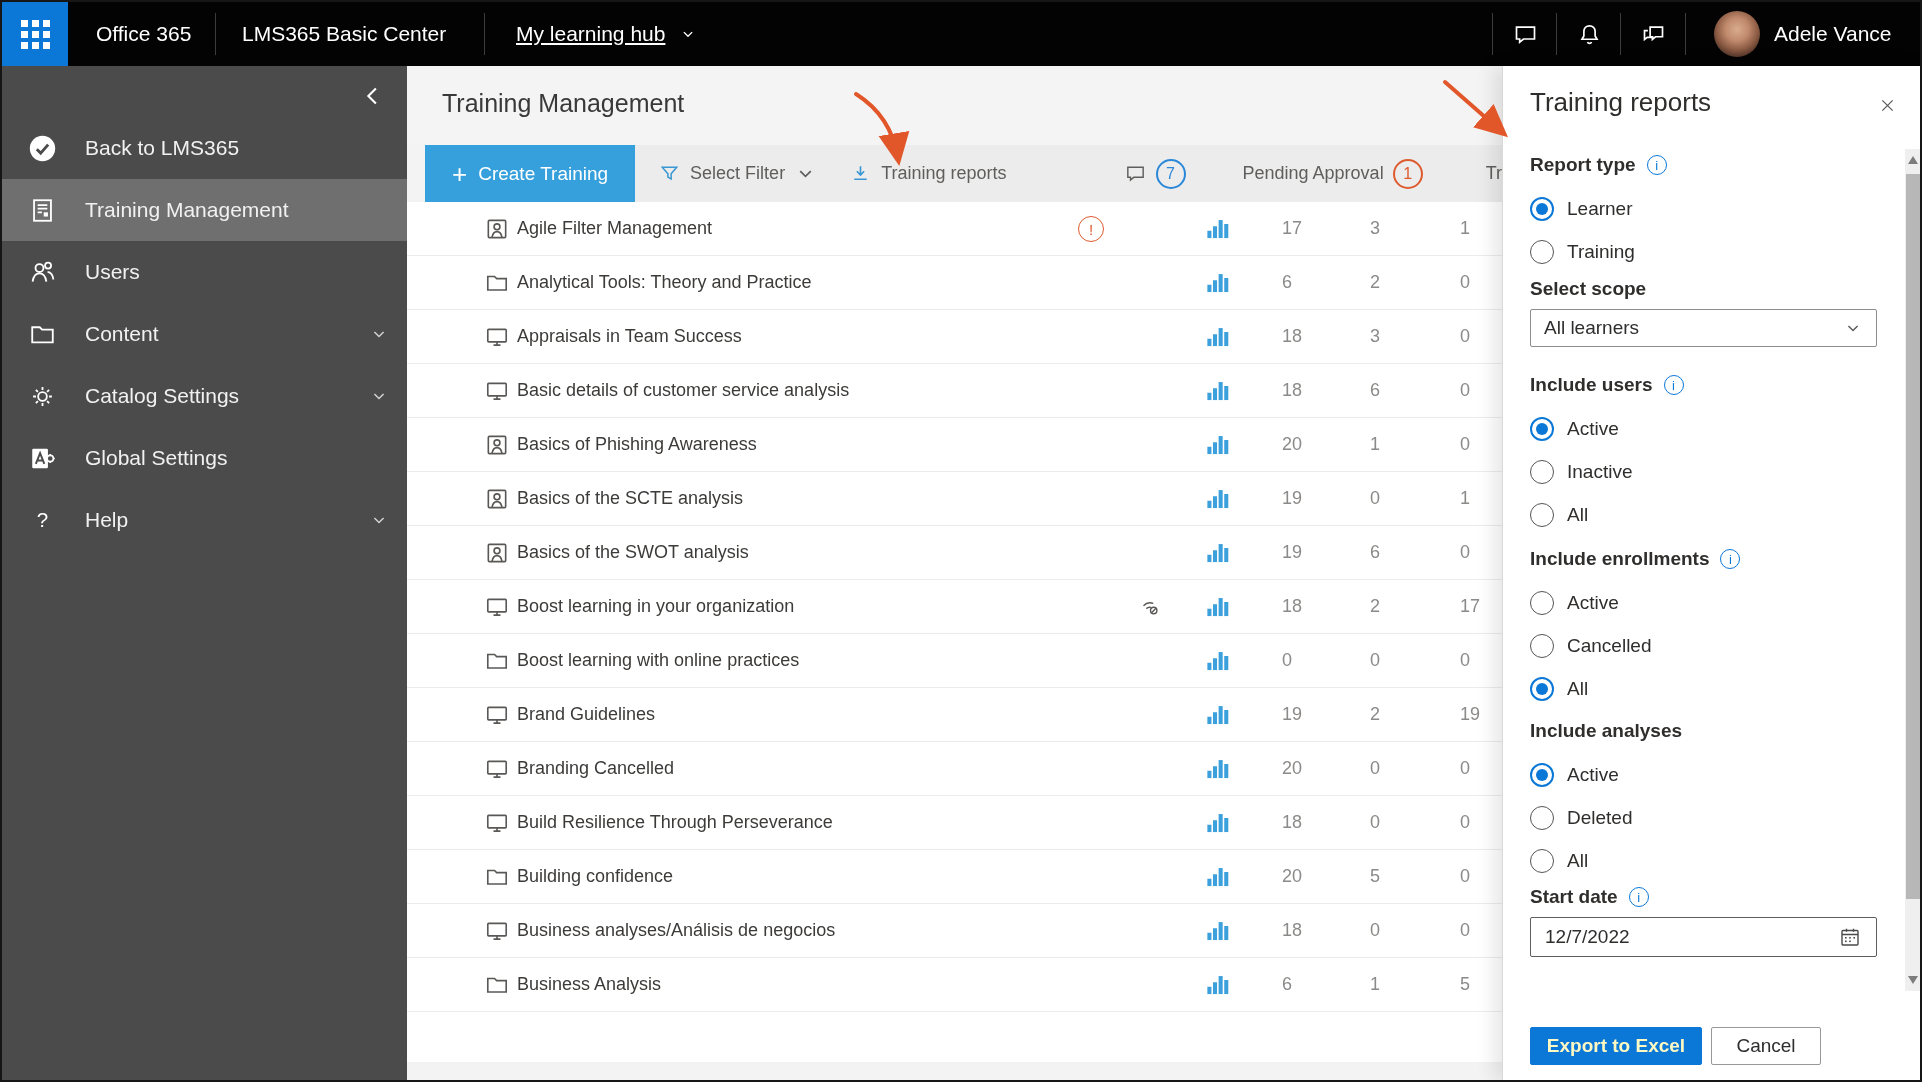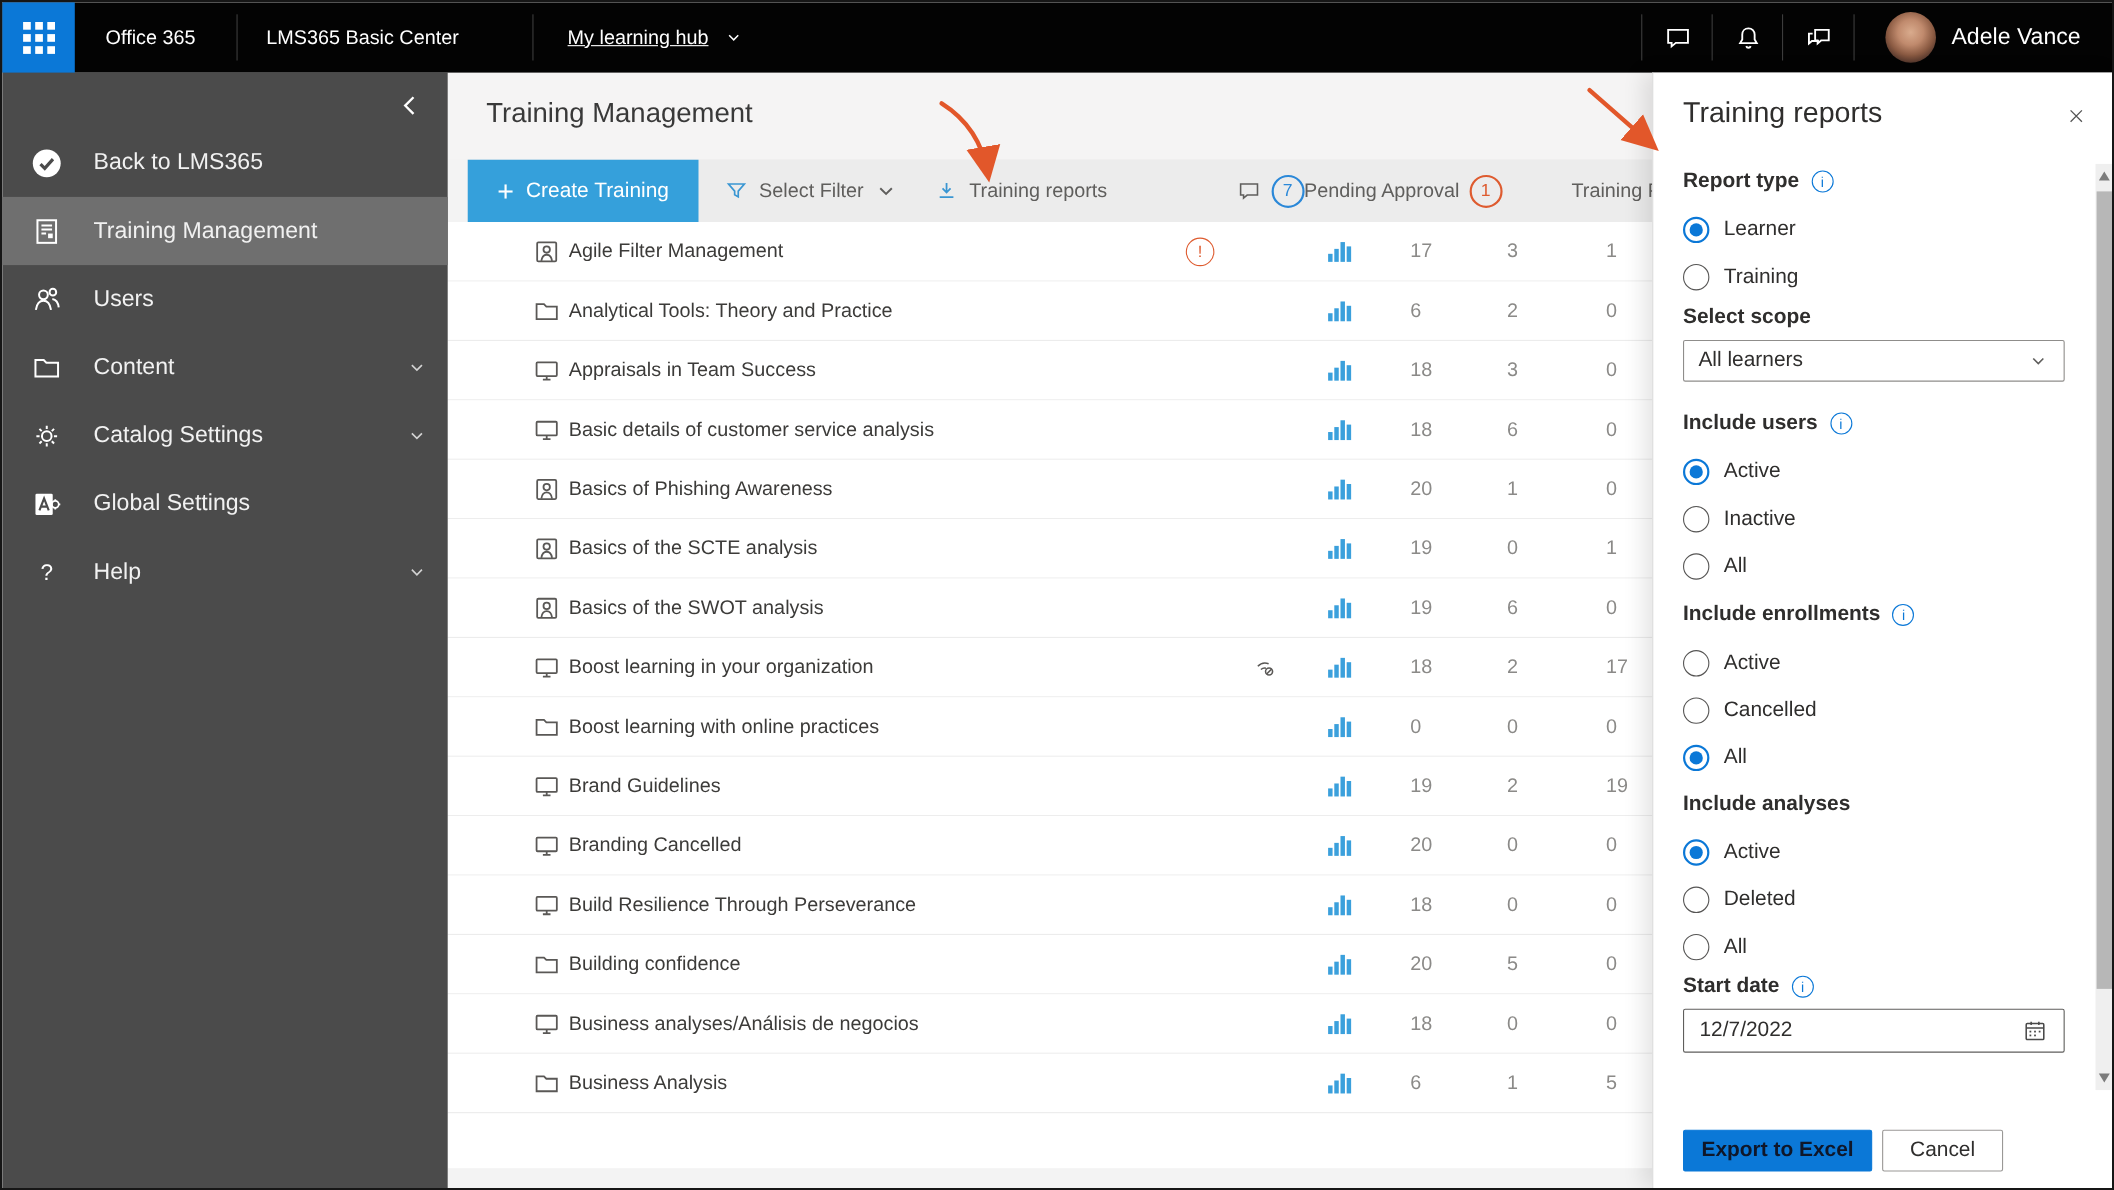--- a/index.html
+++ b/index.html
@@ -7,21 +7,21 @@
   svg { display: block; }
   .screen { position: relative; width: 1922px; height: 1082px; background: #fff; overflow: hidden;
             border: 2px solid #161616; }
 
   
   .topbar { position: absolute; left: 0; top: 0; right: 0; height: 64px; background: #030303; color: #fff; z-index: 20; }
   .waffle { position: absolute; left: 0; top: 0; width: 66px; height: 64px; background: var(--accent,#0b78d7);
             display: grid; grid-template-columns: repeat(3,7px); grid-auto-rows: 7px; gap: 4px;
             place-content: center; cursor: pointer; }
   .waffle i { background: #fff; }
-  .tb-label { position: absolute; top: 0; height: 64px; display: flex; align-items: center; font-size: 18px; cursor: pointer; }
+  .tb-label { position: absolute; top: 0; height: 64px; display: flex; align-items: center; font-size: 21px; cursor: pointer; }
   #tb-office { left: 94px; } #tb-admin { left: 240px; } #tb-hub { left: 514px; text-decoration: underline; }
   .tb-sep { position: absolute; top: 11px; height: 42px; width: 1px; background: #3c3c3c; }
   .tb-chev { margin-left: 14px; width: 18px; height: 18px; color: #fff; }
   .tb-iconbtn { position: absolute; top: 0; width: 64px; height: 64px; display: grid; place-items: center; cursor: pointer; }
   .tb-iconbtn svg { width: 27px; height: 27px; color: #fff; }
   .avatar { position: absolute; left: 1712px; top: 9px; width: 46px; height: 46px; border-radius: 50%;
             background: radial-gradient(circle at 50% 40%, #d9ab8d 0%, #c08a6d 32%, #8a5a42 58%, #50342a 78%, #3a241d 100%);
             cursor: pointer; }
   .tb-name { position: absolute; left: 1772px; top: 0; height: 64px; display: flex; align-items: center; font-size: 21px; cursor: pointer; }
 
@@ -44,21 +44,21 @@
   .page-title { position: absolute; left: 35px; top: 23px; font-size: 25px; color: #393939; }
   .toolbar { position: absolute; left: 18px; right: 0; top: 79px; height: 57px; background: #ececec;
              display: flex; align-items: center; font-size: 18px; color: #5f5e5c; white-space: nowrap; overflow: hidden; }
   .btn-create { height: 57px; padding: 0 27px; background: var(--create-button,#35a0db); color: #fff;
                 display: flex; align-items: center; gap: 11px; font-size: 19px; cursor: pointer; }
   .plus { font-size: 26px; font-weight: 300; line-height: 1; }
   .tool-item { display: flex; align-items: center; gap: 9px; cursor: pointer; }
   .tool-item svg { width: 23px; height: 23px; }
   .blue-ic { color: #3a96d2; } .gray-ic { color: #5f5e5c; }
   #t-filter { margin-left: 23px; } #t-reports { margin-left: 37px; }
-  #t-comments { margin-left: 117px; } #t-pending { } #t-prov { margin-left: 63px; }
+  #t-comments { margin-left: 117px; } #t-pending { margin-left: 57px; } #t-prov { margin-left: 63px; }
   .badge { width: 30px; height: 30px; border-radius: 50%; border: 2px solid; display: grid; place-items: center;
            font-size: 16px; background: transparent; }
   .badge.blue { color: var(--badge-blue,#2b88d8); border-color: var(--badge-blue,#2b88d8); }
   .badge.orange { color: var(--warning-orange,#de5b2f); border-color: var(--warning-orange,#de5b2f); }
 
   .table { position: absolute; left: 0; right: 0; top: 136px; height: 860px; background: #fff; }
   .thead { position: absolute; left: 0; right: 0; top: 0; height: 50px; border-bottom: 1px solid #ececec;
            color: #5f5e5c; font-size: 17px; }
   .c-title { position: absolute; left: 110px; top: 14px; color: #3c3b39; cursor: pointer; }
   .c-sort { margin-left: 7px; font-size: 15px; color: #3c3b39; }
@@ -97,21 +97,21 @@
   .radio.sel::after { content: ""; position: absolute; inset: 4px; border-radius: 50%; background: var(--accent,#0b78d7); }
   .pselect { position: absolute; left: 0; top: 31px; width: 347px; height: 38px; border: 1px solid #8f8d8b;
              border-radius: 2px; display: flex; align-items: center; padding: 0 13px; font-size: 19px; color: #2f2e2d;
              background: #fff; cursor: pointer; }
   .pselect .chev { margin-left: auto; color: #5f5e5c; } .pselect .chev svg { width: 20px; height: 20px; }
   .pdate { position: absolute; left: 0; top: 31px; width: 347px; height: 40px; border: 1px solid #5f5e5c;
            border-radius: 2px; display: flex; align-items: center; padding: 0 14px; font-size: 19px; color: #2f2e2d;
            background: #fff; cursor: text; }
   .pdate .cal { margin-left: auto; color: #4a4a4a; cursor: pointer; } .pdate .cal svg { width: 24px; height: 24px; }
   .p-export { position: absolute; left: 27px; top: 961px; width: 172px; height: 38px; background: var(--accent,#0b78d7);
-              color: #0f172a; border: 1px solid var(--accent,#0b78d7); border-radius: 2px; font-size: 19px; font-weight: 700;
+              color: #fef9c3; border: 1px solid var(--accent,#0b78d7); border-radius: 2px; font-size: 19px; font-weight: 700;
               font-family: inherit; cursor: pointer; }
   .p-cancel { position: absolute; left: 208px; top: 961px; width: 110px; height: 38px; background: #fff; color: #2f2e2d;
               border: 1px solid #9a9896; border-radius: 2px; font-size: 19px; font-family: inherit; cursor: pointer; }
   .p-scroll { position: absolute; right: 2px; top: 83px; width: 17px; height: 842px; background: #efefef; cursor: pointer; }
   .p-thumb { position: absolute; left: 1px; right: 1px; top: 25px; height: 725px; background: #b7b7b7; }
   .sb-up { position: absolute; left: 3px; top: 7px; width: 0; height: 0;
            border-left: 5.5px solid transparent; border-right: 5.5px solid transparent; border-bottom: 8px solid #7c7c7c; }
   .sb-dn { position: absolute; left: 3px; bottom: 7px; width: 0; height: 0;
            border-left: 5.5px solid transparent; border-right: 5.5px solid transparent; border-top: 8px solid #7c7c7c; }
 

